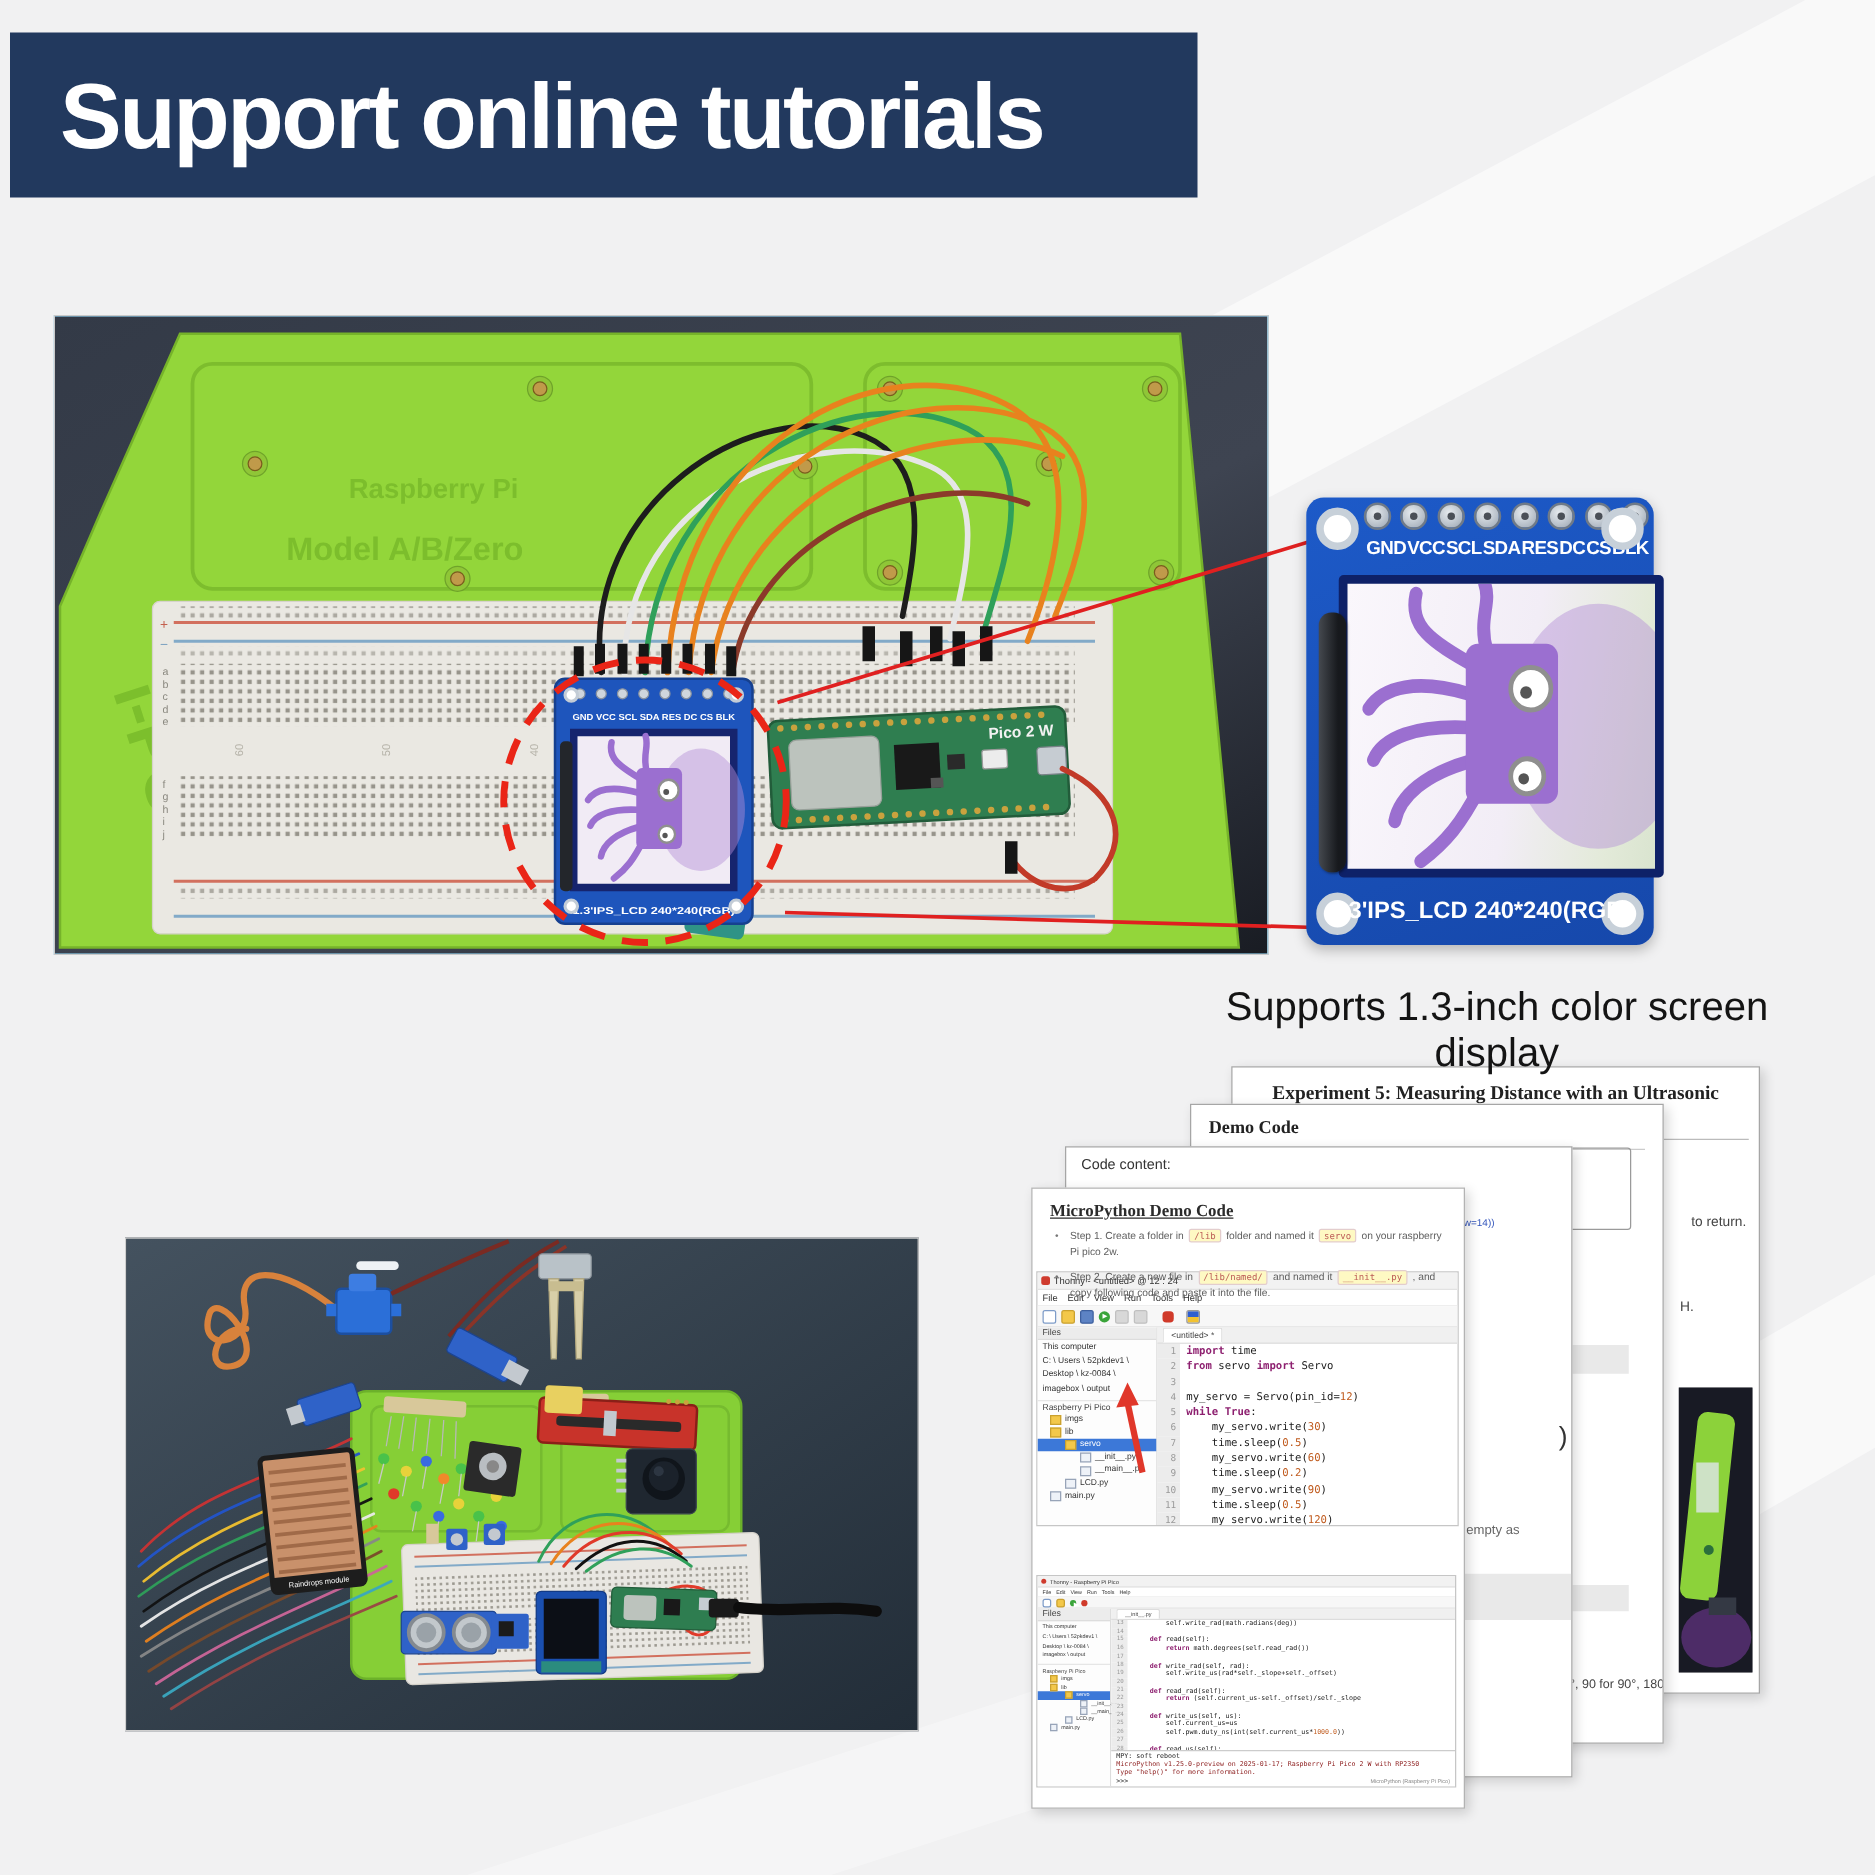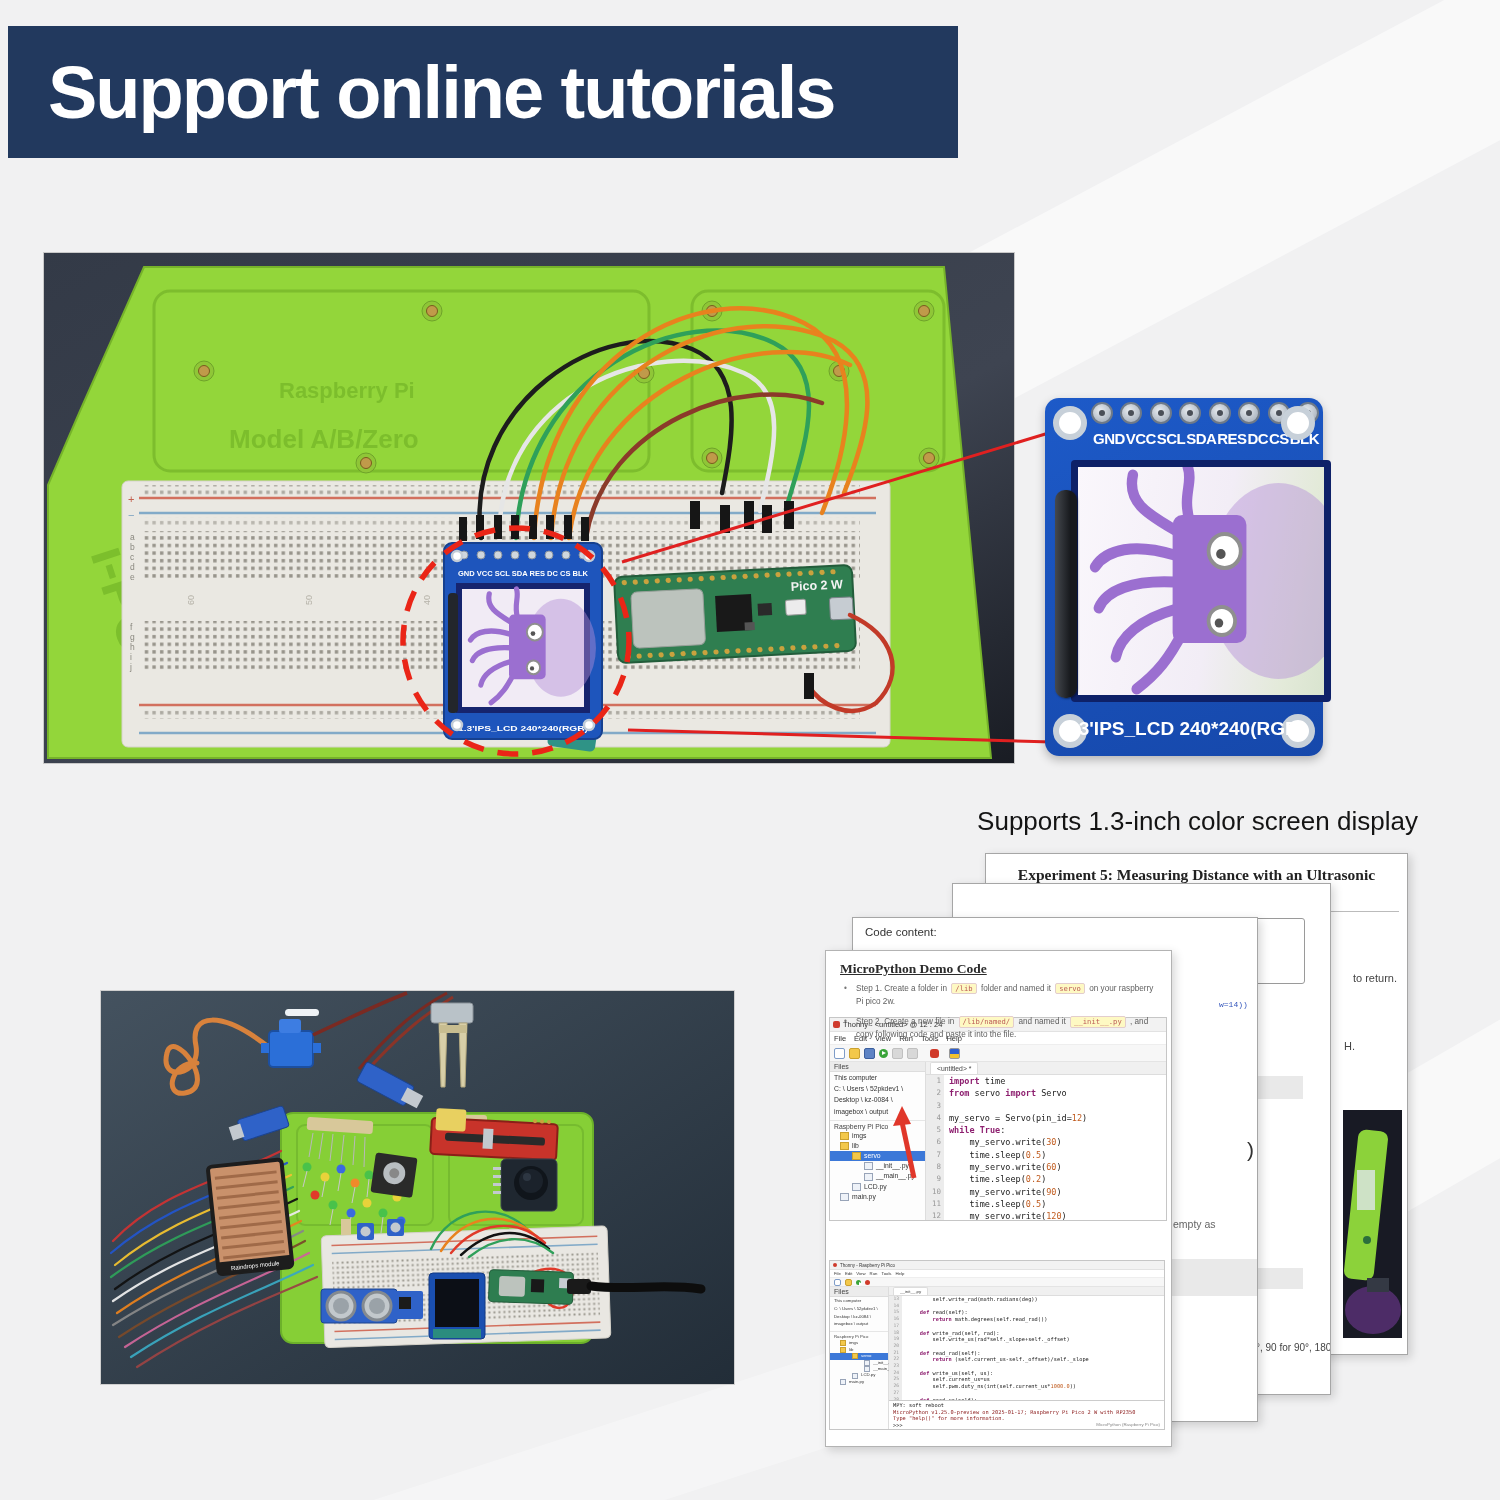--- a/index.html
+++ b/index.html
@@ -20,21 +20,21 @@
   .module .pin{width:22px;height:22px;border-radius:50%;background:radial-gradient(circle at 40% 35%,#e7ebef,#9aa5b2);border:2px solid #6f7a88;box-sizing:border-box;position:relative;}
   .module .pin:after{content:"";position:absolute;left:6px;top:6px;width:6px;height:6px;border-radius:50%;background:#4a4f57;}
   .module .pinlabels{position:absolute;left:48px;top:32px;width:226px;display:flex;justify-content:space-between;color:#fff;font-weight:700;font-size:15px;letter-spacing:-.5px;}
   .module .hole{position:absolute;width:22px;height:22px;border-radius:50%;background:#fff;border:6px solid #c7d0d9;}
   .module .screen{position:absolute;left:26px;top:62px;width:260px;height:242px;background:#0e2168;border-radius:4px;padding:7px;box-sizing:border-box;}
   .module .display{width:100%;height:100%;background:linear-gradient(100deg,#faf7fc 0%,#f2edf6 55%,#e3ead9 85%,#d9e4cf 100%);overflow:hidden;position:relative;}
   .module .flex{position:absolute;left:10px;top:92px;width:22px;height:208px;border-radius:10px;background:linear-gradient(90deg,#45494f,#17191d 70%);box-shadow:1px 1px 2px rgba(0,0,0,.4);}
   .module .blabel{position:absolute;left:0;right:0;bottom:16px;text-align:center;color:#fff;font-weight:700;font-size:19px;letter-spacing:0;font-family:"Liberation Sans",sans-serif;}
 
   
-  .caption{position:absolute;left:935px;top:806px;width:525px;text-align:center;font-size:26px;color:#141414;z-index:2;}
+  .caption{position:absolute;left:935px;top:787px;width:525px;text-align:center;font-size:32px;color:#141414;z-index:2;}
 
   
   .page{position:absolute;background:#fff;border:1px solid #a6a6a6;box-shadow:3px 3px 9px rgba(0,0,0,.16);overflow:hidden;box-sizing:border-box;}
   #pageA{left:985px;top:853px;width:423px;height:502px;}
   #pageA .ptitle{margin:12px 8px 0;padding-bottom:9px;border-bottom:1px solid #bbb;text-align:center;font-family:"Liberation Serif",serif;font-weight:700;font-size:15.5px;color:#222;}
   .frag{position:absolute;font-size:11px;color:#444;}
   #pageA .photo-sliver{position:absolute;left:357px;top:256px;width:59px;height:228px;background:#181a24;overflow:hidden;}
   #pageB{left:952px;top:883px;width:379px;height:512px;}
   #pageB .ptitle{margin:10px 14px 0;padding-bottom:8px;border-bottom:1px solid #ccc;font-family:"Liberation Serif",serif;font-weight:700;font-size:14.5px;color:#222;text-align:left;}
   .grayband{position:absolute;background:#e9e9e9;}
@@ -376,29 +376,30 @@
         <rect x="8" y="20" width="30" height="150" rx="8" fill="#8cd23a" transform="rotate(6 23 95)"></rect>
         <rect x="14" y="60" width="18" height="40" fill="#dfe6ea" opacity=".8"></rect>
         <circle cx="24" cy="130" r="4" fill="#2b6f3c"></circle>
         <ellipse cx="30" cy="200" rx="28" ry="24" fill="#7a3c9e" opacity=".55"></ellipse>
         <rect x="24" y="168" width="22" height="14" fill="#343944"></rect>
       </svg>
     </div>
   </div>
 
   <div class="page" id="pageB">
+    <div class="ptitle">Demo Code</div>
     <div class="boxoutline" style="left:16px;top:34px;width:334px;height:64px;"></div>
     <div class="grayband" style="left:16px;top:192px;width:334px;height:23px;"></div>
     <div class="grayband" style="left:16px;top:384px;width:334px;height:21px;"></div>
     <span class="frag" style="left:303px;top:458px;font-size:10px;white-space:nowrap;">°, 90 for 90°, 180 for</span>
   </div>
 
   <div class="page" id="pageC">
     <div class="ptitle">Code content:</div>
-    <span class="frag" style="left:318px;top:82px;color:#3355bb;font-size:8px;font-family:Liberation Mono, monospace;margin-left:48px;">w=14))</span>
+    <span class="frag" style="left:318px;top:56px;color:#3355bb;font-size:8px;font-family:Liberation Sans, sans-serif;">w=14))</span>
     <span class="frag" style="left:394px;top:220px;font-size:21px;color:#333;">)</span>
     <span class="frag" style="left:320px;top:300px;font-size:10.5px;color:#666;">empty as</span>
     <div class="grayband" style="left:318px;top:341px;width:86px;height:37px;"></div>
   </div>
 
   <div class="page" id="pageD">
     <div class="ptitle">MicroPython Demo Code</div>
     <div class="step">
       <span>Step 1. Create a folder in</span>
       <span class="chip">/lib</span>

